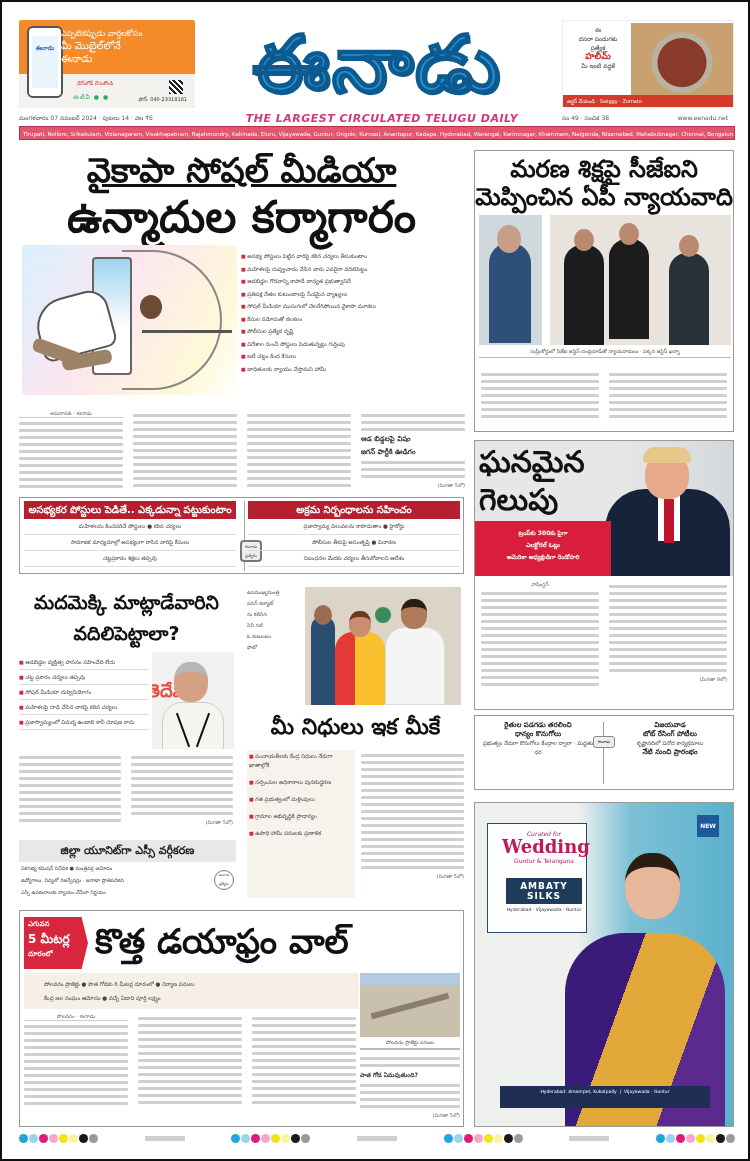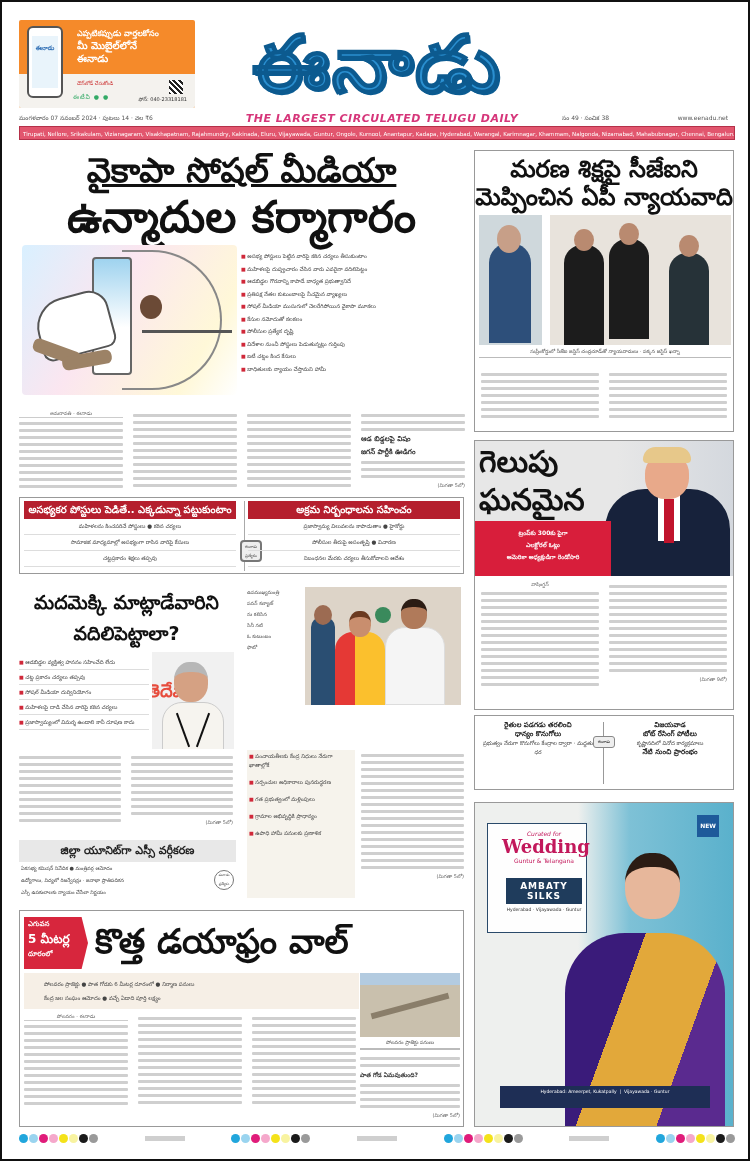--- a/index.html
+++ b/index.html
@@ -6,21 +6,21 @@
   html, body { width: 750px; height: 1161px; background: #ffffff; overflow: hidden; }
   body { font-family: "DejaVu Sans", sans-serif; color: #222; position: relative; }
 
   .page { position: absolute; left: 0; top: 0; width: 750px; height: 1161px; border: 2px solid #111; background: #fff; }
 
   
   .ad-left { position: absolute; left: 17px; top: 18px; width: 176px; height: 88px; background: #f58a2a; border-radius: 2px; overflow: hidden; }
   .ad-left .bottom { position: absolute; left: 0; bottom: 0; width: 100%; height: 34px; background: #f4f2ee; }
   .ad-left .phone { position: absolute; left: 8px; top: 6px; width: 36px; height: 72px; background: #fff; border: 2px solid #555; border-radius: 6px; z-index: 2; }
   .ad-left .phone .scr { position: absolute; left: 3px; top: 8px; right: 3px; bottom: 8px; background: #e9f4fb; font-size: 6px; color: #2a6bb3; text-align: center; padding-top: 8px; font-weight: bold; }
-  .ad-left .txt { position: absolute; left: 58px; top: 8px; width: 110px; color: #fff; font-size: 8px; line-height: 11px; font-weight: bold; z-index: 2; }
+  .ad-left .txt { position: absolute; left: 42px; top: 8px; width: 110px; color: #fff; font-size: 8px; line-height: 11px; font-weight: normal; z-index: 2; }
   .ad-left .txt .big { font-size: 10px; line-height: 13px; }
   .ad-left .sub { position: absolute; left: 58px; top: 60px; font-size: 5px; color: #c33; z-index: 2; }
   .ad-left .qr { position: absolute; right: 12px; bottom: 14px; width: 14px; height: 14px; background: repeating-linear-gradient(45deg,#222 0 2px,#fff 2px 4px); z-index: 2; }
   .ad-left .logos { position: absolute; left: 54px; bottom: 6px; font-size: 6px; color: #3a6; z-index: 2; letter-spacing: 1px; }
   .ad-left .phone-num { position: absolute; right: 8px; bottom: 5px; font-size: 5px; color: #333; z-index: 2; }
 
   .logo { position: absolute; left: 205px; top: 18px; width: 340px; height: 88px; display: flex; align-items: center; justify-content: center; }
   .logo .mark { font-size: 78px; font-weight: bold; color: #2a8fd0; letter-spacing: 2px; text-shadow: 2px 2px 0 #0b5c93, -1px -1px 0 #fff; font-family: "DejaVu Sans", sans-serif; line-height: 88px; -webkit-text-stroke: 2px #0c5a8f; }
   .tagline { position: absolute; left: 230px; top: 110px; width: 300px; text-align: center; font-size: 11px; font-style: italic; font-weight: bold; color: #d6367a; letter-spacing: 0.5px; }
   .dateline { position: absolute; left: 17px; top: 112px; font-size: 6px; color: #555; }
@@ -187,20 +187,31 @@
     <div class="sub">డౌన్‌లోడ్ చేసుకోండి</div>
     <div class="qr"></div>
     <div class="logos">ఈటీవీ ● ●</div>
     <div class="phone-num">ఫోన్: 040-23318181</div>
   </div>
 
   <div class="logo">
     <span class="mark">ఈనాడు</span>
   </div>
 
+  <div class="ad-right">
+    <div class="txt">
+      <div>ఈ</div>
+      <div>దసరా పండుగకు</div>
+      <div>ప్రత్యేక</div>
+      <div class="brand">హలీమ్</div>
+      <div>మీ ఇంటి వద్దకే</div>
+    </div>
+    <div class="photo"></div>
+    <div class="bar">ఆర్డర్ చేయండి · Swiggy · Zomato</div>
+  </div>
 
   <div class="dateline">మంగళవారం 07 నవంబర్ 2024 · పుటలు 14 · వెల ₹6</div>
   <div class="tagline">THE LARGEST CIRCULATED TELUGU DAILY</div>
   <div class="edition">సం 49 · సంచిక 38</div>
   <div class="website">www.eenadu.net</div>
   <div class="cities">Tirupati, Nellore, Srikakulam, Vizianagaram, Visakhapatnam, Rajahmundry, Kakinada, Eluru, Vijayawada, Guntur, Ongole, Kurnool, Anantapur, Kadapa, Hyderabad, Warangal, Karimnagar, Khammam, Nalgonda, Nizamabad, Mahabubnagar, Chennai, Bengaluru</div>
 
   <div class="box lead">
     <div class="hl kicker">వైకాపా సోషల్ మీడియా</div>
     <div class="hl main">ఉన్మాదుల కర్మాగారం</div>
@@ -337,22 +348,22 @@
 
   <div class="box trump">
     <div class="photo">
       <div class="suit"></div>
       <div class="shirt"></div>
       <div class="tie"></div>
       <div class="face"></div>
       <div class="hair"></div>
     </div>
     <div class="hl">
+      <div>ఘనమైన</div>
       <div>గెలుపు</div>
-      <div>ఘనమైన</div>
     </div>
     <div class="redpanel">
       <div>ట్రంప్‌కు 300కు పైగా</div>
       <div>ఎలక్టోరల్ ఓట్లు</div>
       <div>అమెరికా అధ్యక్షుడిగా రెండోసారి</div>
     </div>
     <div class="cols">
       <div class="col" style="left:0;width:118px">
         <div class="body-text" style="text-align:center">వాషింగ్టన్</div>
         <div class="line"></div>
@@ -485,20 +496,21 @@
     </div>
     <div class="photo">
       <div class="p-a"></div>
       <div class="p-ah"></div>
       <div class="p-d"></div>
       <div class="p-b"></div>
       <div class="p-bh"></div>
       <div class="p-c"></div>
       <div class="p-ch"></div>
     </div>
+    <div class="hl">మీ నిధులు ఇక మీకే</div>
     <ul class="bullets">
       <li>పంచాయతీలకు కేంద్ర నిధులు నేరుగా ఖాతాల్లోకే</li>
       <li>సర్పంచుల అధికారాలు పునరుద్ధరణ</li>
       <li>గత ప్రభుత్వంలో మళ్లింపులు</li>
       <li>గ్రామాల అభివృద్ధికి ప్రాధాన్యం</li>
       <li>ఉపాధి హామీ పనులకు ప్రణాళిక</li>
     </ul>
     <div class="cols">
       <div class="col" style="left:0;width:103px">
           <div class="line"></div>

